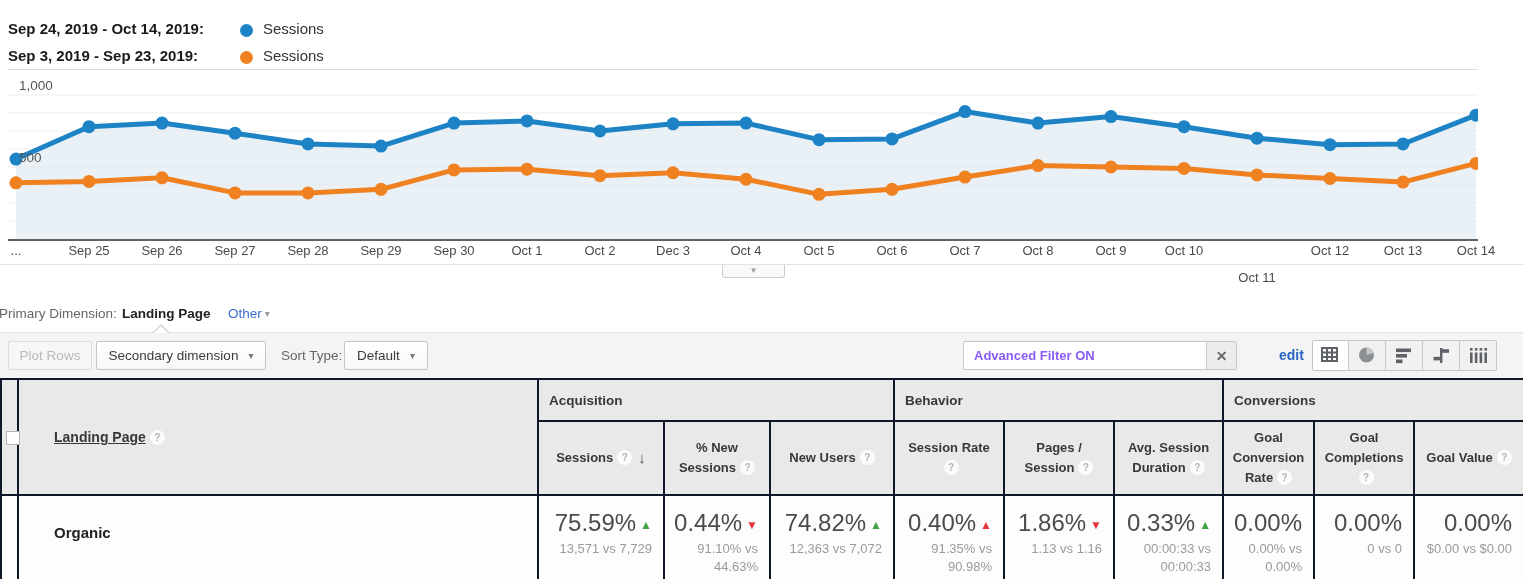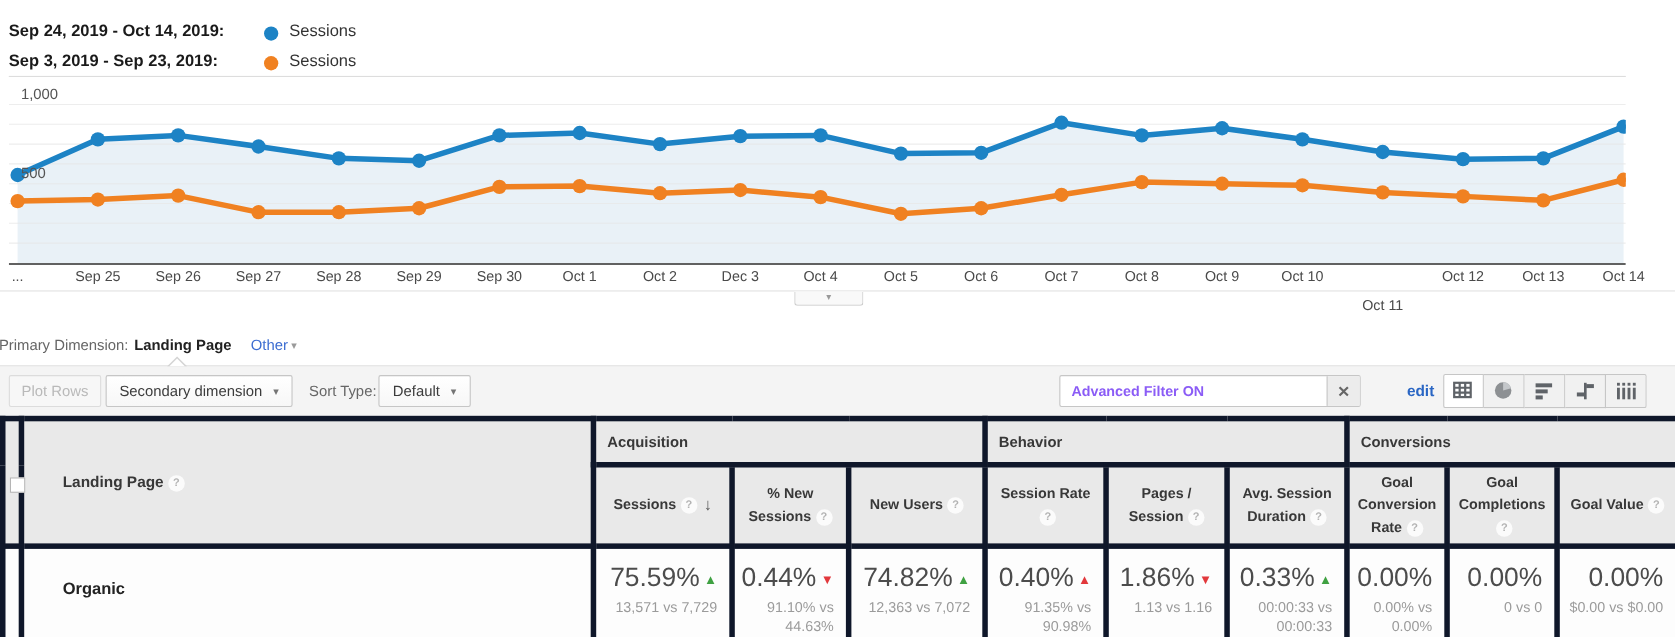--- a/index.html
+++ b/index.html
@@ -55,27 +55,27 @@
   .edit-link { position:absolute; left:1262px; top:14px; font-size:14px; font-weight:bold; color:#2a66c4; cursor:pointer;margin-left:17px; }
   .view-group { position:absolute; left:1312px; top:7px; display:flex; }
   .view-btn { width:37px; height:31px; border:1px solid #c6c6c6; border-left:none; background:#f1f1f1;
      display:flex; align-items:center; justify-content:center; cursor:pointer; }
   .view-btn:first-child { border-left:1px solid #c6c6c6; border-radius:2px 0 0 2px; }
   .view-btn:last-child { border-radius:0 2px 2px 0; }
   .view-btn.active { background:#fff; }
 
   
   table.data { position:absolute; left:0; top:378px; width:1523px; border-collapse:collapse; table-layout:fixed; }
-  table.data th, table.data td { border:5px solid #0f172a; }
+  table.data th, table.data td { border:2px solid #0f172a; }
   table.data th { background:#e9e9e9; font-size:13px; font-weight:bold; color:#383838; }
   table.data thead { border-top:1px solid #c9c9c9; }
   tr.group-row th { height:42px; text-align:left; padding-left:10px; font-size:13.5px; }
   tr.cols-row th { height:74px; text-align:center; vertical-align:middle; padding:4px 6px; line-height:1.55; }
   th.gutter-h, td.gutter-c { border-right:1px solid #d6d6d6; }
-  th.dim-h { text-align:left !important; padding-left:35px !important; font-size:14px !important; }
+  th.dim-h { text-align:left !important; padding-left:35px !important; font-size:14px !important;text-decoration:underline; }
   td.gutter-c { background:#fdfdfd; }
   tbody td { background:#fdfdfd; vertical-align:top; }
   td.dim-cell { font-size:15px; font-weight:bold; color:#222; padding:28px 0 0 35px; }
   td.metric { text-align:right; padding:13px 11px 0 6px; }
   .metric-value { font-size:24px; color:#4c4c4c; white-space:nowrap; }
   .trend { font-size:12px; margin-left:4px; vertical-align:2px; }
   .trend.green { color:#3fa142; }
   .trend.red { color:#e2383c; }
   .metric-sub { font-size:13px; color:#9b9b9b; margin-top:3px; line-height:1.35; }
   .help { display:inline-block; width:15px; height:15px; border-radius:50%; background:#fbfbfb;

